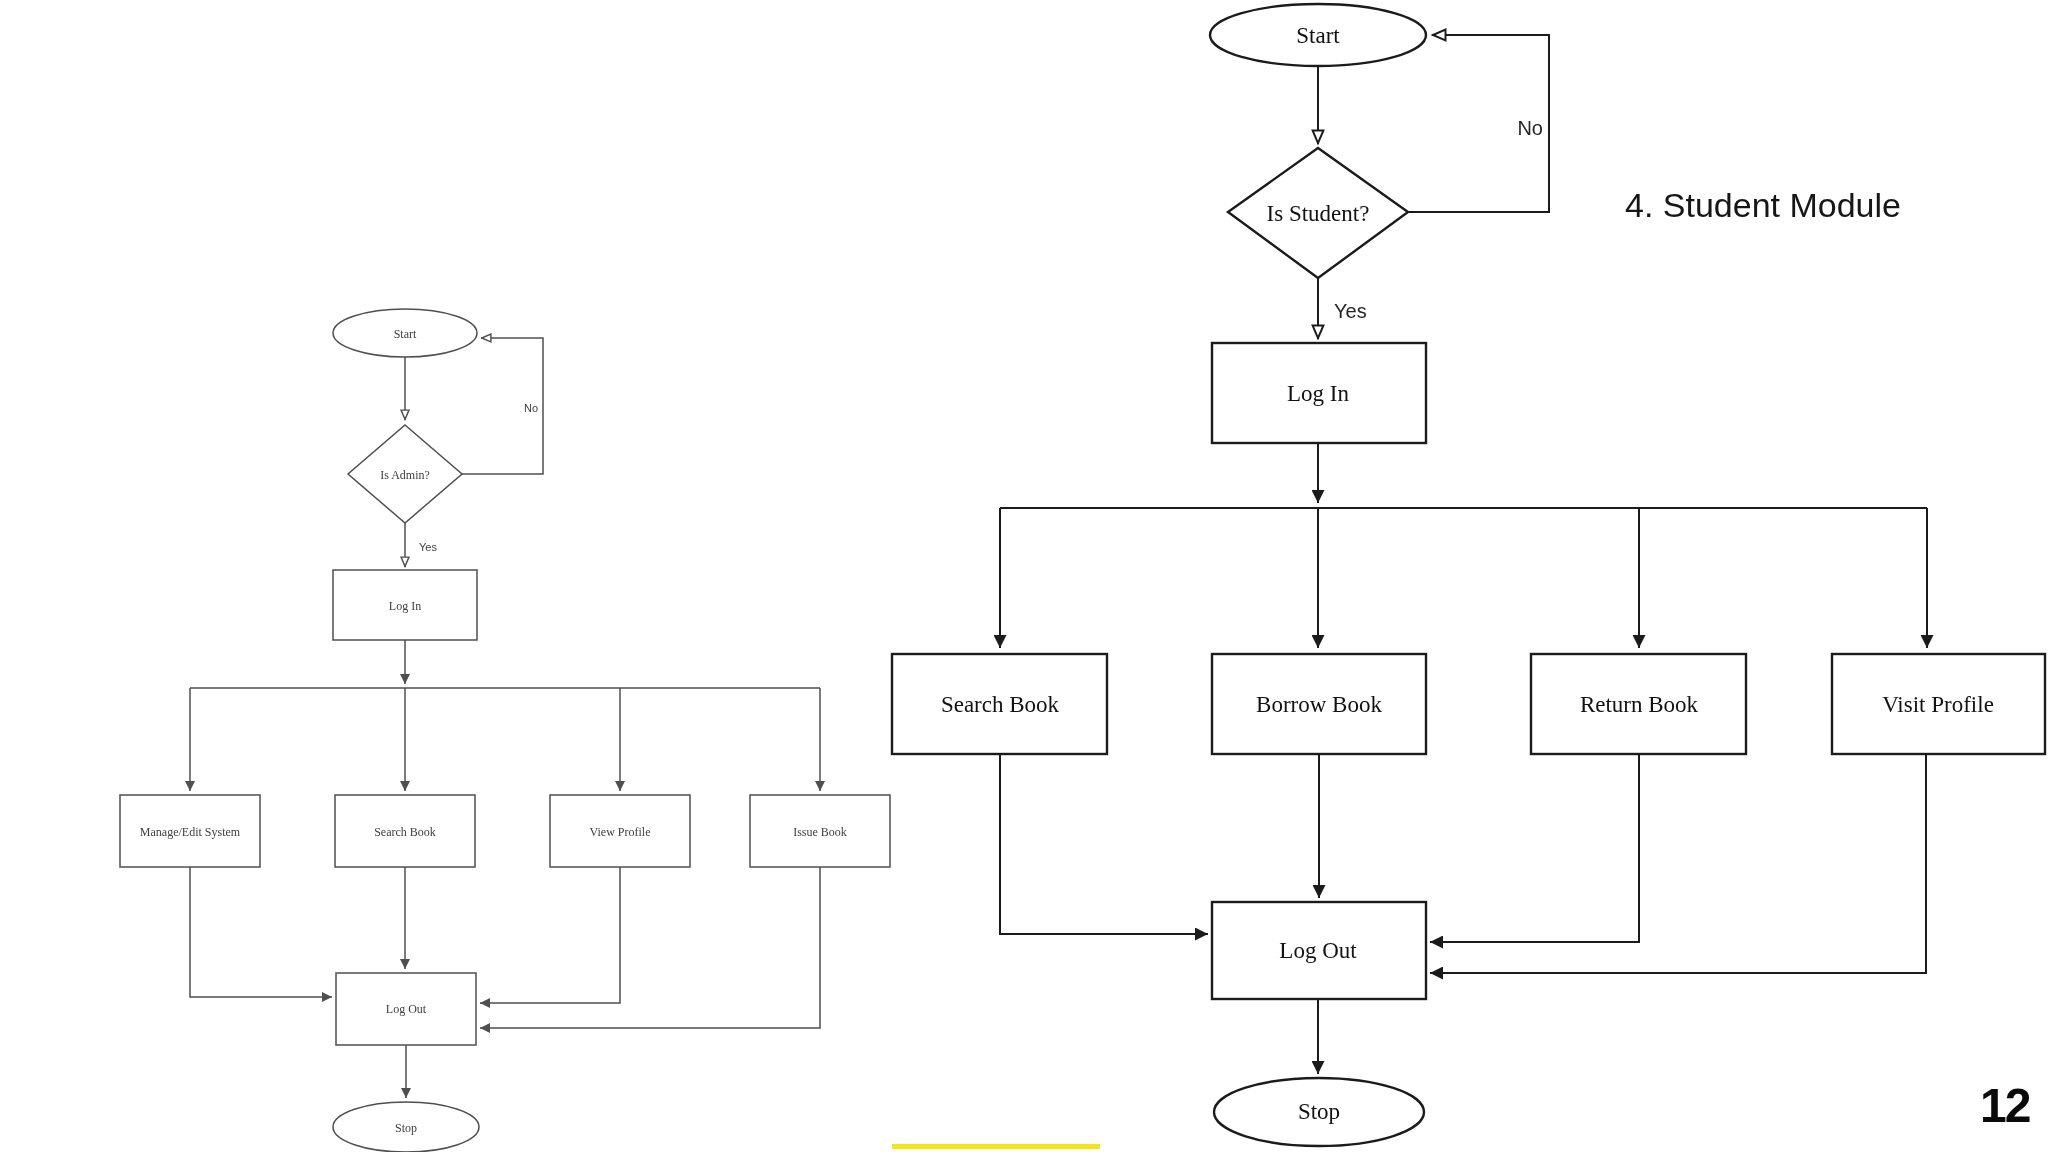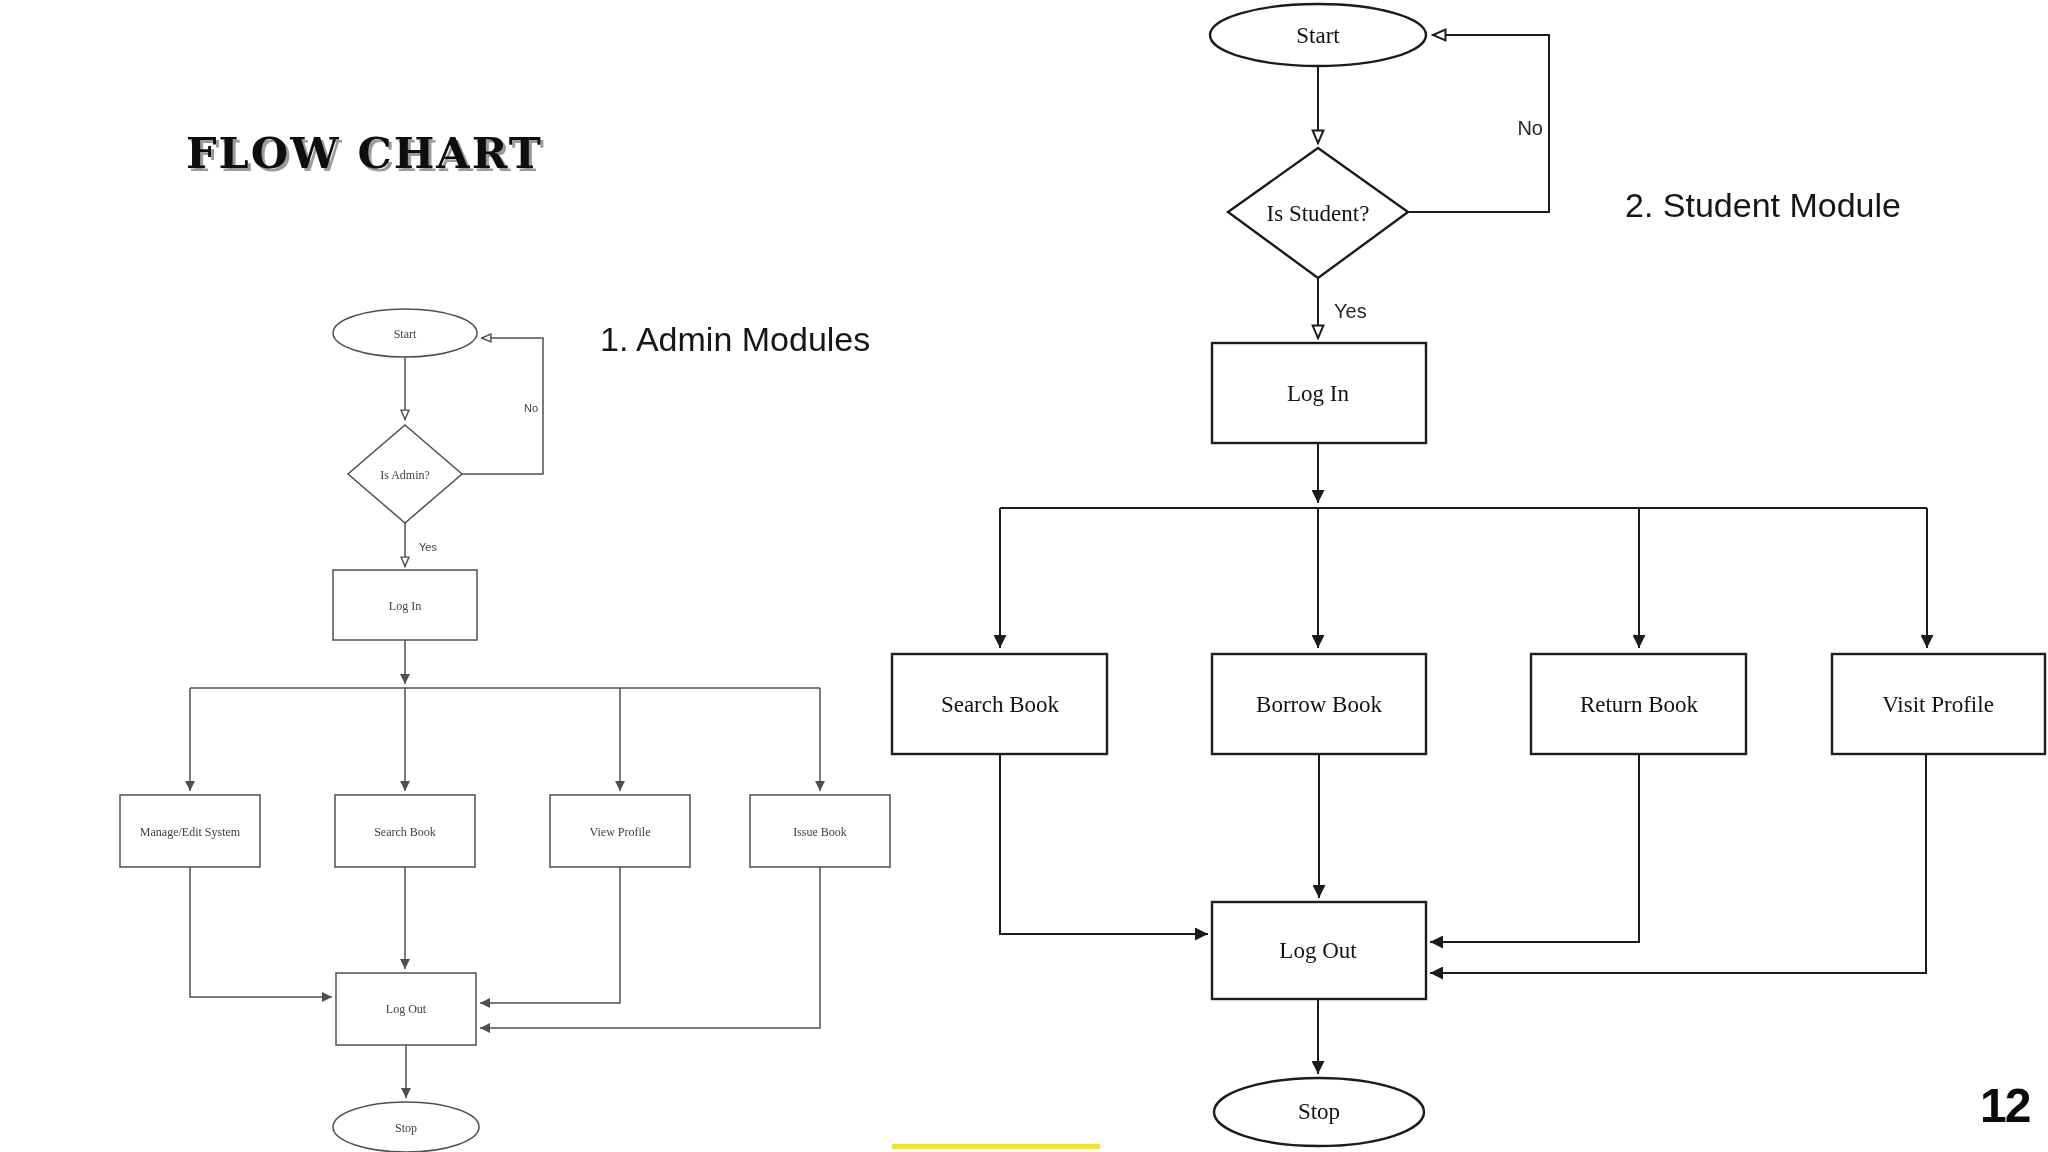--- a/index.html
+++ b/index.html
@@ -27,23 +27,21 @@
   .nt-l{font-family:"Liberation Serif",serif;font-size:12px;fill:#3e3e3e;text-anchor:middle;}
   .lt-l{font-family:"Liberation Sans",sans-serif;font-size:11px;fill:#3e3e3e;text-anchor:middle;}
   .nt-r{font-family:"Liberation Serif",serif;font-size:23px;fill:#121212;text-anchor:middle;}
   .lt-r{font-family:"Liberation Sans",sans-serif;font-size:20px;fill:#262626;}
 </style>
 </head>
 <body>
 
 <div class="slide">
 
-  <div class="page-title">FLOW CHART</div>
-  <div class="caption admin">1. Admin Modules</div>
-  <div class="caption student">2. Student Module</div>
+  <div class="caption student">4. Student Module</div>
 
   <svg class="flow" width="2048" height="1152" viewBox="0 0 2048 1152">
     <defs>
       <marker id="sa-l" viewBox="0 0 10 10" refX="10" refY="5" markerUnits="userSpaceOnUse" markerWidth="11" markerHeight="10" orient="auto">
         <path d="M0,0 L10,5 L0,10 Z" fill="#4f4f4f"></path>
       </marker>
       <marker id="oa-l" viewBox="0 0 10 10" refX="10" refY="5" markerUnits="userSpaceOnUse" markerWidth="12" markerHeight="11" orient="auto">
         <path d="M1,1.4 L9.4,5 L1,8.6 Z" fill="#ffffff" stroke="#4f4f4f" stroke-width="1.3"></path>
       </marker>
       <marker id="sa-r" viewBox="0 0 10 10" refX="10" refY="5" markerUnits="userSpaceOnUse" markerWidth="15" markerHeight="13" orient="auto">

